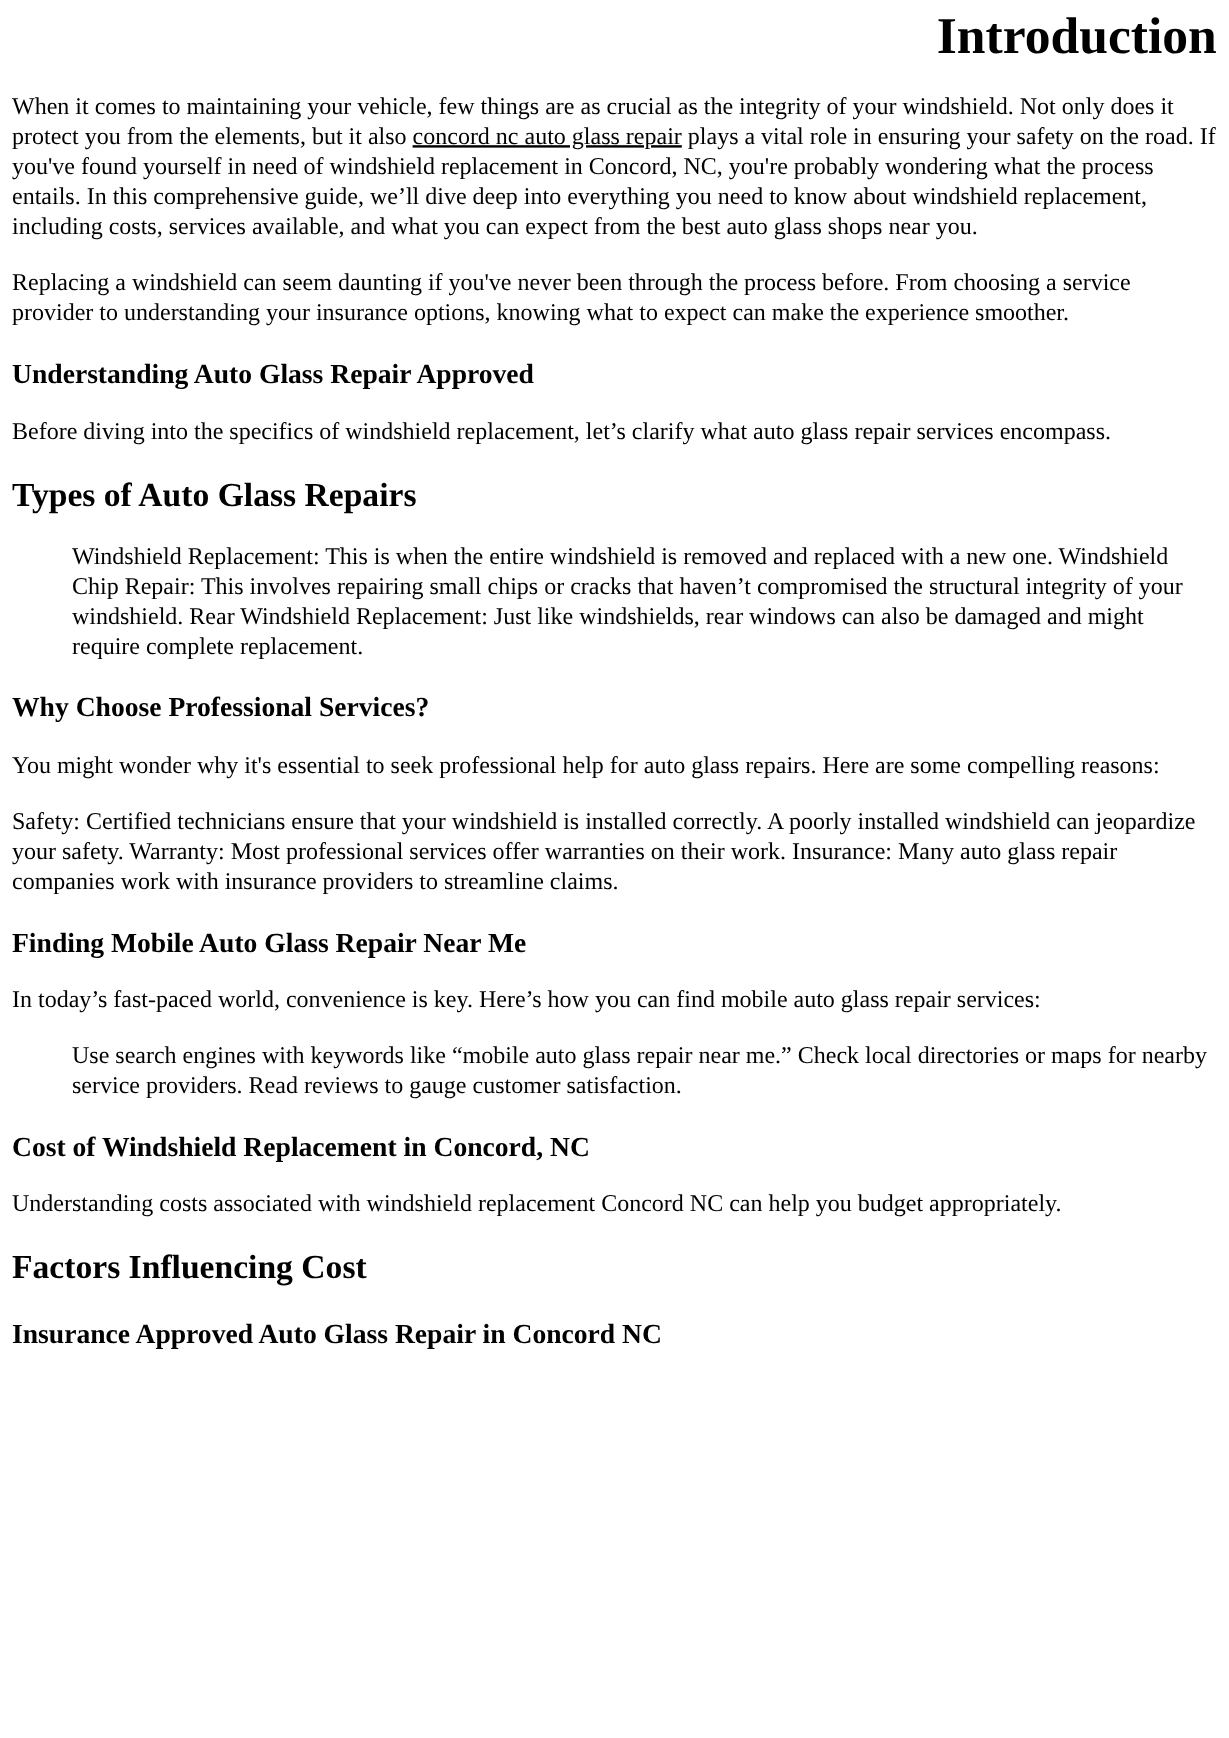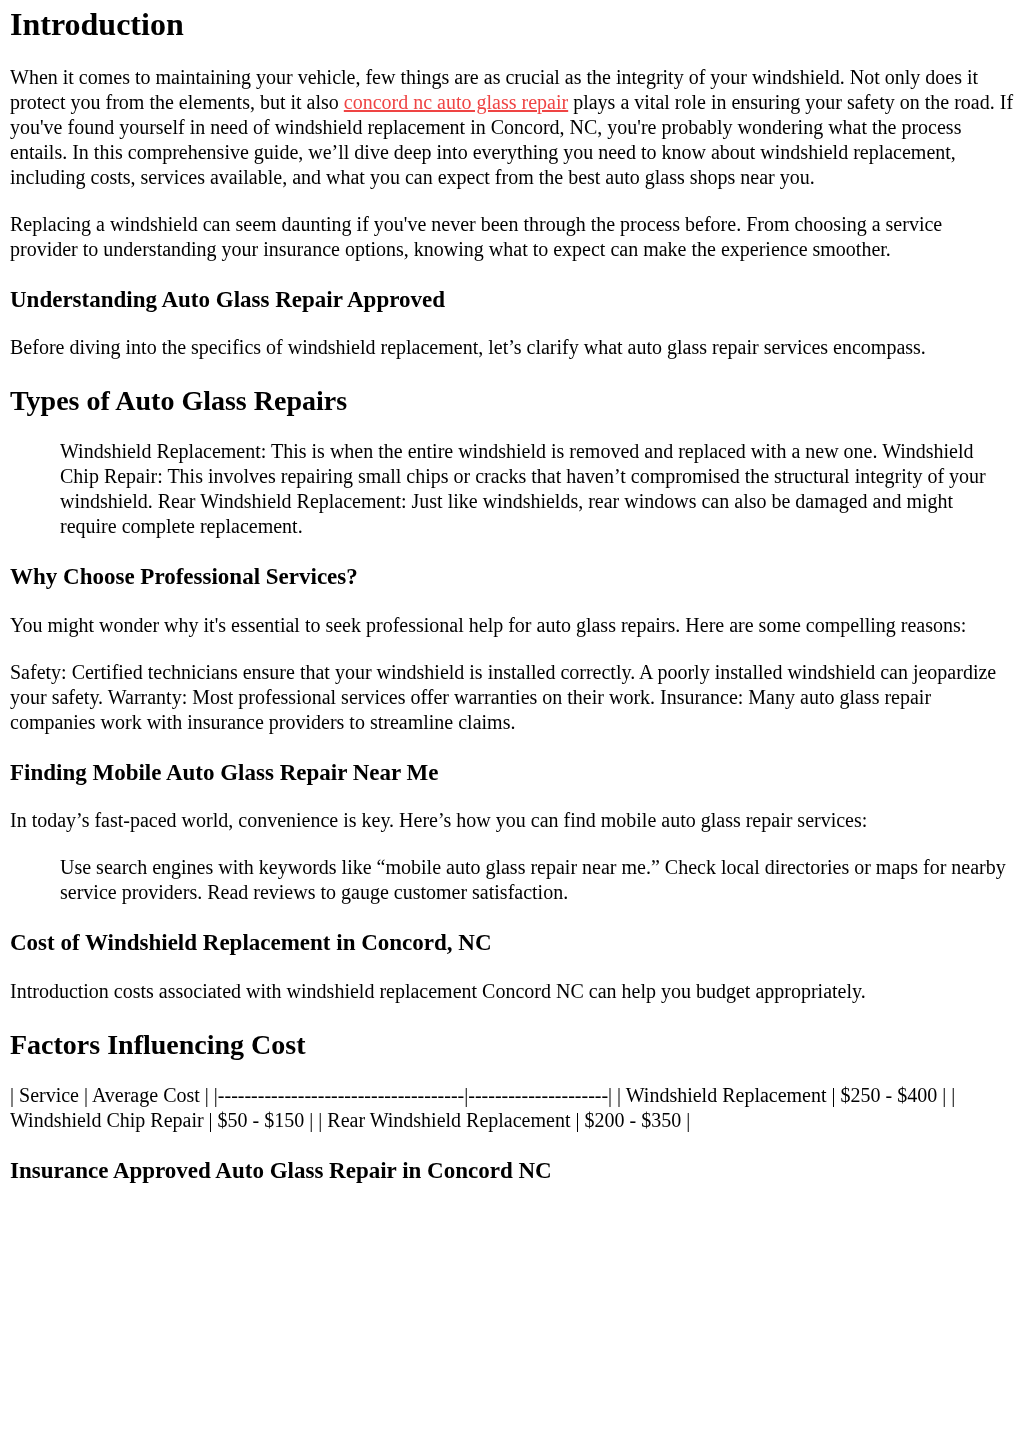--- a/index.html
+++ b/index.html
@@ -16,31 +16,31 @@
     font-size: 20px;
     line-height: 25px;
   }
   .doc {
     padding: 6px 10px 10px 10px;
   }
   h1, h2, h3, h4 {
     font-weight: bold;
     line-height: 1.15;
   }
-  h1 { font-size: 32px; margin: 0 0 22px 0; }
+  h1 { font-size: 43px; margin: 0 0 22px 0; text-align: right; }
   h2 { font-size: 30px; margin: 25px 0 22px 0; }
   h3 { font-size: 23px; margin: 25px 0 22px 0; }
   h4 { font-size: 28px; margin: 25px 0 22px 0; }
   p  { margin: 22px 0; }
   blockquote {
     margin: 22px 0 22px 50px;
     padding: 0;
   }
   a.text-link {
-    color: #ef4444;
+    color: #000000;
     text-decoration: underline;
     cursor: pointer;
   }
 </style>
 </head>
 <body>
 
 <div class="doc">
 
   <h1>Introduction</h1>
@@ -65,24 +65,23 @@
   <p>Safety: Certified technicians ensure that your windshield is installed correctly. A poorly installed windshield can jeopardize your safety. Warranty: Most professional services offer warranties on their work. Insurance: Many auto glass repair companies work with insurance providers to streamline claims.</p>
 
   <h3>Finding Mobile Auto Glass Repair Near Me</h3>
 
   <p>In today’s fast-paced world, convenience is key. Here’s how you can find mobile auto glass repair services:</p>
 
   <blockquote>Use search engines with keywords like “mobile auto glass repair near me.” Check local directories or maps for nearby service providers. Read reviews to gauge customer satisfaction.</blockquote>
 
   <h3>Cost of Windshield Replacement in Concord, NC</h3>
 
-  <p>Introduction costs associated with windshield replacement Concord NC can help you budget appropriately.</p>
+  <p>Understanding costs associated with windshield replacement Concord NC can help you budget appropriately.</p>
 
   <h4>Factors Influencing Cost</h4>
 
 
 
-  <p>| Service | Average Cost | |-------------------------------------|---------------------| | Windshield Replacement | $250 - $400 | | Windshield Chip Repair | $50 - $150 | | Rear Windshield Replacement | $200 - $350 |</p>
 
   <h3>Insurance Approved Auto Glass Repair in Concord NC</h3>
 
 
 </div>
 
 </body></html>

